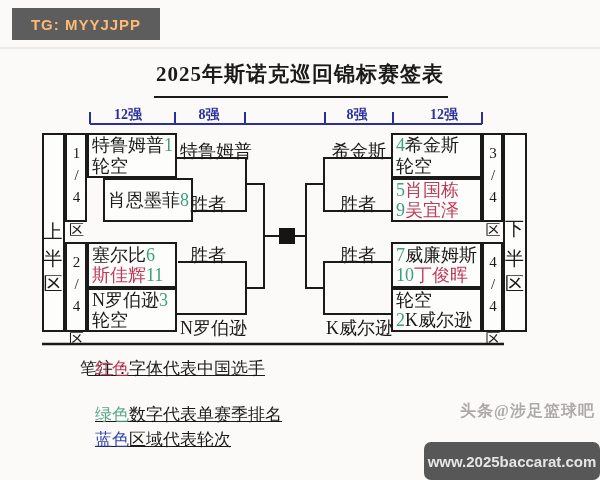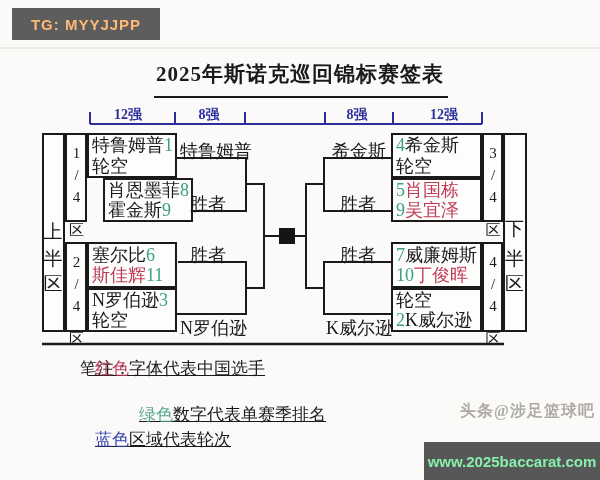--- a/index.html
+++ b/index.html
@@ -47,30 +47,30 @@
     padding-left:3px;font-size:18px;line-height:20px;white-space:nowrap;
     display:flex;align-items:baseline;
   }
   .seed{color:var(--green);}
   .red{color:var(--red);}
   .adv{font-size:18px;white-space:nowrap;}
   .notes-prefix{left:42px;top:357px;font-size:17px;margin-left:38px;}
   .noteline{left:95px;font-size:17px;white-space:nowrap;text-decoration:underline;}
   .lead-red{color:var(--red);}
   .lead-blue{color:#3346b0;}
-  .lead-green{color:#58a98b;margin-left:44px;}
+  .lead-green{color:#58a98b;}
   .watermark{
     left:430px;top:401px;width:165px;text-align:right;
     font-size:16px;font-weight:bold;color:#aeaba6;
     text-shadow:1px 1px 0 #ffffff;letter-spacing:1px;white-space:nowrap;
   }
   .footerbar{
-    left:424px;top:442px;width:176px;height:38px;background:#575757;color:#86efac;
+    left:424px;top:442px;width:176px;height:38px;background:#575757;color:#e5e5e5;
     font-family:"Liberation Sans","DejaVu Sans",sans-serif;font-weight:bold;font-size:15px;
-    display:flex;align-items:center;justify-content:center;
+    display:flex;align-items:center;justify-content:center;border-radius:7px;
   }
 </style>
 </head>
 <body>
 
 <div class="stage">
 
   <div class="abs topstrip"></div>
 
   <div class="abs badge">TG: MYYJJPP</div>
@@ -163,24 +163,20 @@
     </div>
     <div class="prow">
       <span>轮空</span>
         <span class="seed"></span>
     </div>
   </div>
   <div class="abs mbox" style="left:103px;top:178px;width:90px;height:44px;">
     <div class="prow">
       <span>肖恩墨菲</span>
         <span class="seed">8</span>
-    </div>
-    <div class="prow">
-      <span>霍金斯</span>
-        <span class="seed">9</span>
     </div>
   </div>
   <div class="abs mbox" style="left:87px;top:242px;width:90px;height:46px;">
     <div class="prow">
       <span>塞尔比</span>
         <span class="seed">6</span>
     </div>
     <div class="prow">
       <span class="red">斯佳辉</span>
         <span class="seed">11</span>

